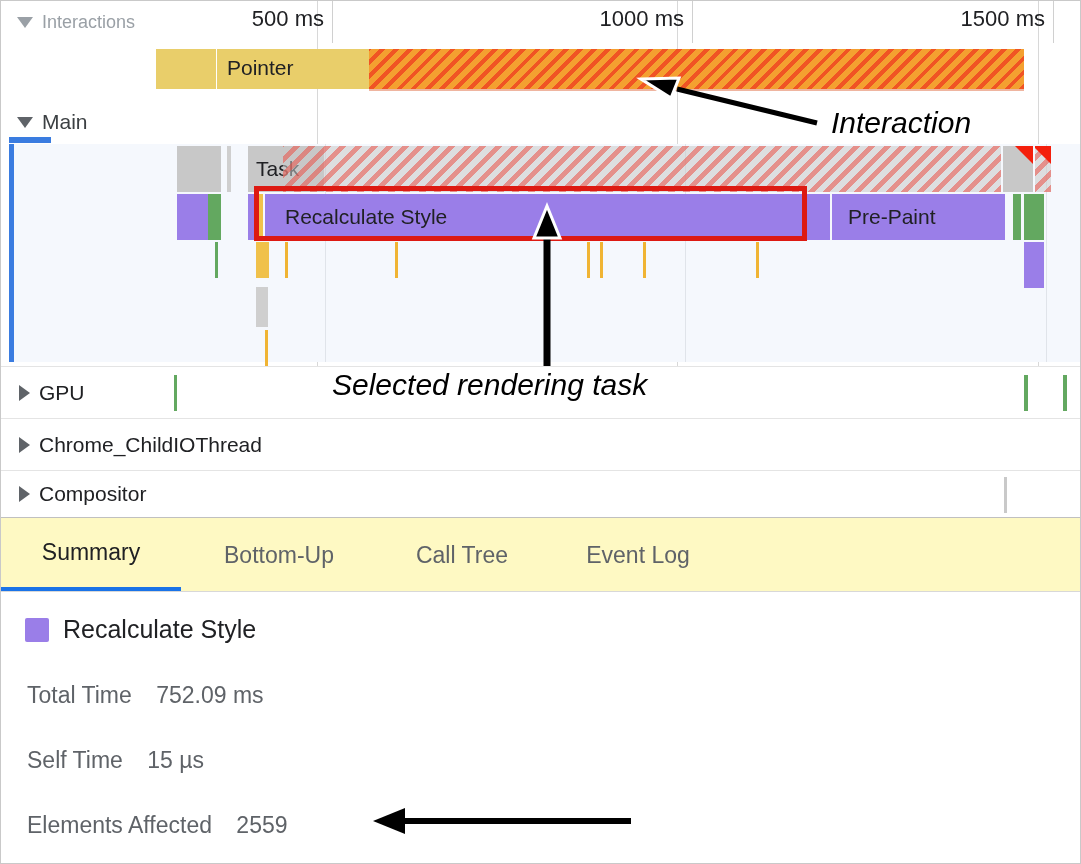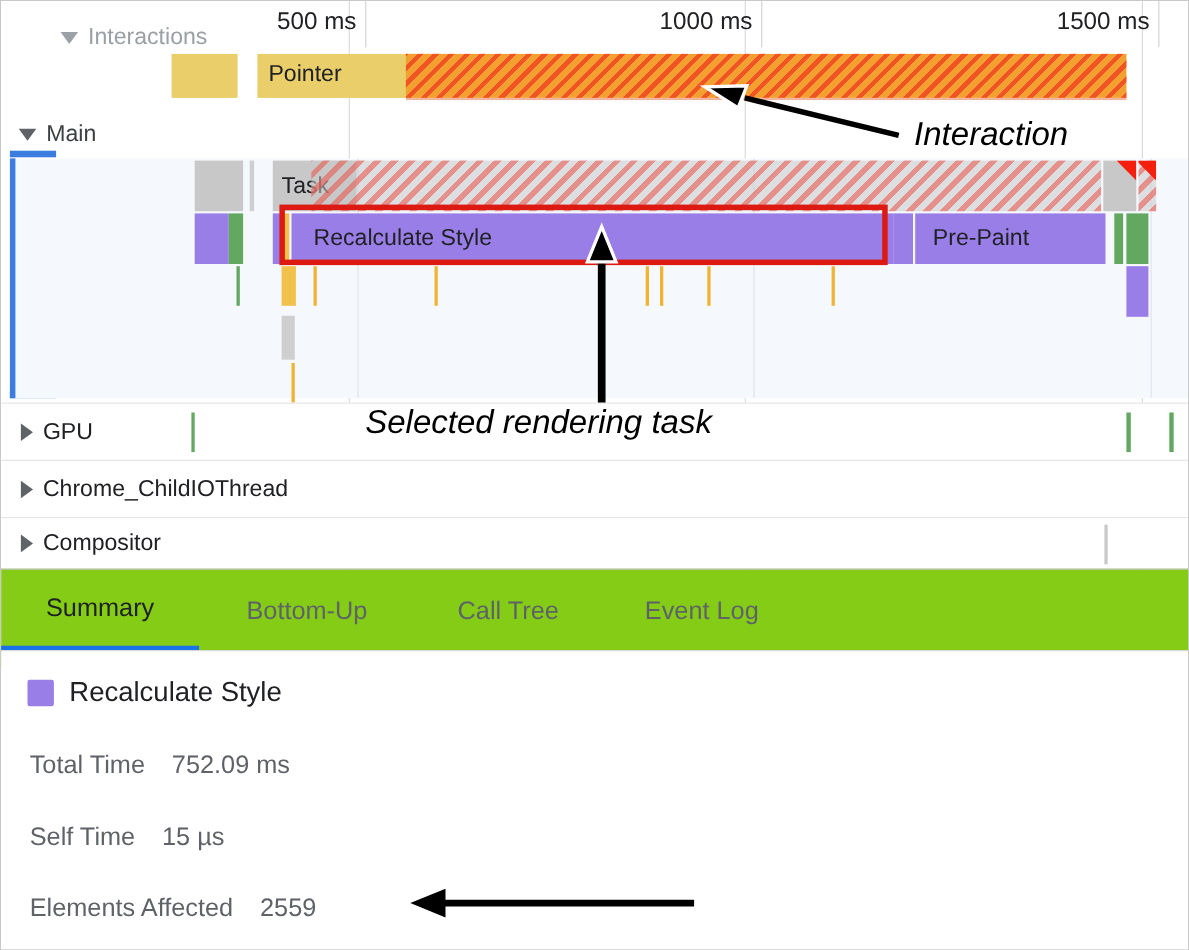--- a/index.html
+++ b/index.html
@@ -68,24 +68,23 @@
     border-right: 8px solid transparent;
     border-top: 11px solid #9aa0a6;
   }
   .caret-right {
     width: 0; height: 0;
     border-top: 8px solid transparent;
     border-bottom: 8px solid transparent;
     border-left: 11px solid #5f6368;
   }
   #interactions-label {
-    left: 0; top: 14px; height: 38px;
+    left: 0; top: 2px; height: 38px;
     color: #9aa0a6;
-    font-size: 21px;
-    margin-left: 38px;
+    font-size: 18px;
   }
 
   
   #ruler { position: absolute; left: 0; top: 0; width: 1079px; height: 42px; margin-left: 15px; }
   .tick-label {
     position: absolute;
     top: 5px;
     font-size: 22px;
     color: #202124;
     text-align: right;
@@ -228,21 +227,21 @@
     color: #202124;
     padding-left: 18px;
   }
 
   
   #tabbar {
     position: absolute;
     left: 0; top: 516px;
     width: 1079px;
     height: 90px;
-    background: #84cc16;
+    background: #fef9c3;
     border-top: 1px solid #c0c0c0;
     box-sizing: border-box;
   }
   .tab {
     position: absolute;
     top: 0;
     height: 74px;
     display: flex;
     align-items: center;
     justify-content: center;
@@ -331,21 +330,21 @@
         <div class="tick-label nosel" style="left:909px;width:120px">1500 ms</div>
       </div>
 
       <div class="track-header nosel" id="interactions-label">
         <span class="caret-down"></span>
         <span>Interactions</span>
       </div>
 
       <div class="int-bar" style="left:155px;width:60px"></div>
 
-      <div class="int-bar" style="left:233px;width:169px">
+      <div class="int-bar" style="left:216px;width:169px">
         <span class="int-bar-label nosel">Pointer</span>
       </div>
 
       <div class="int-candy" style="left:368px;width:655px"></div>
       <div class="int-underline" style="left:368px;width:655px"></div>
     </div>
 
     <div id="main-track">
 
       <div class="track-header nosel" id="main-label">

